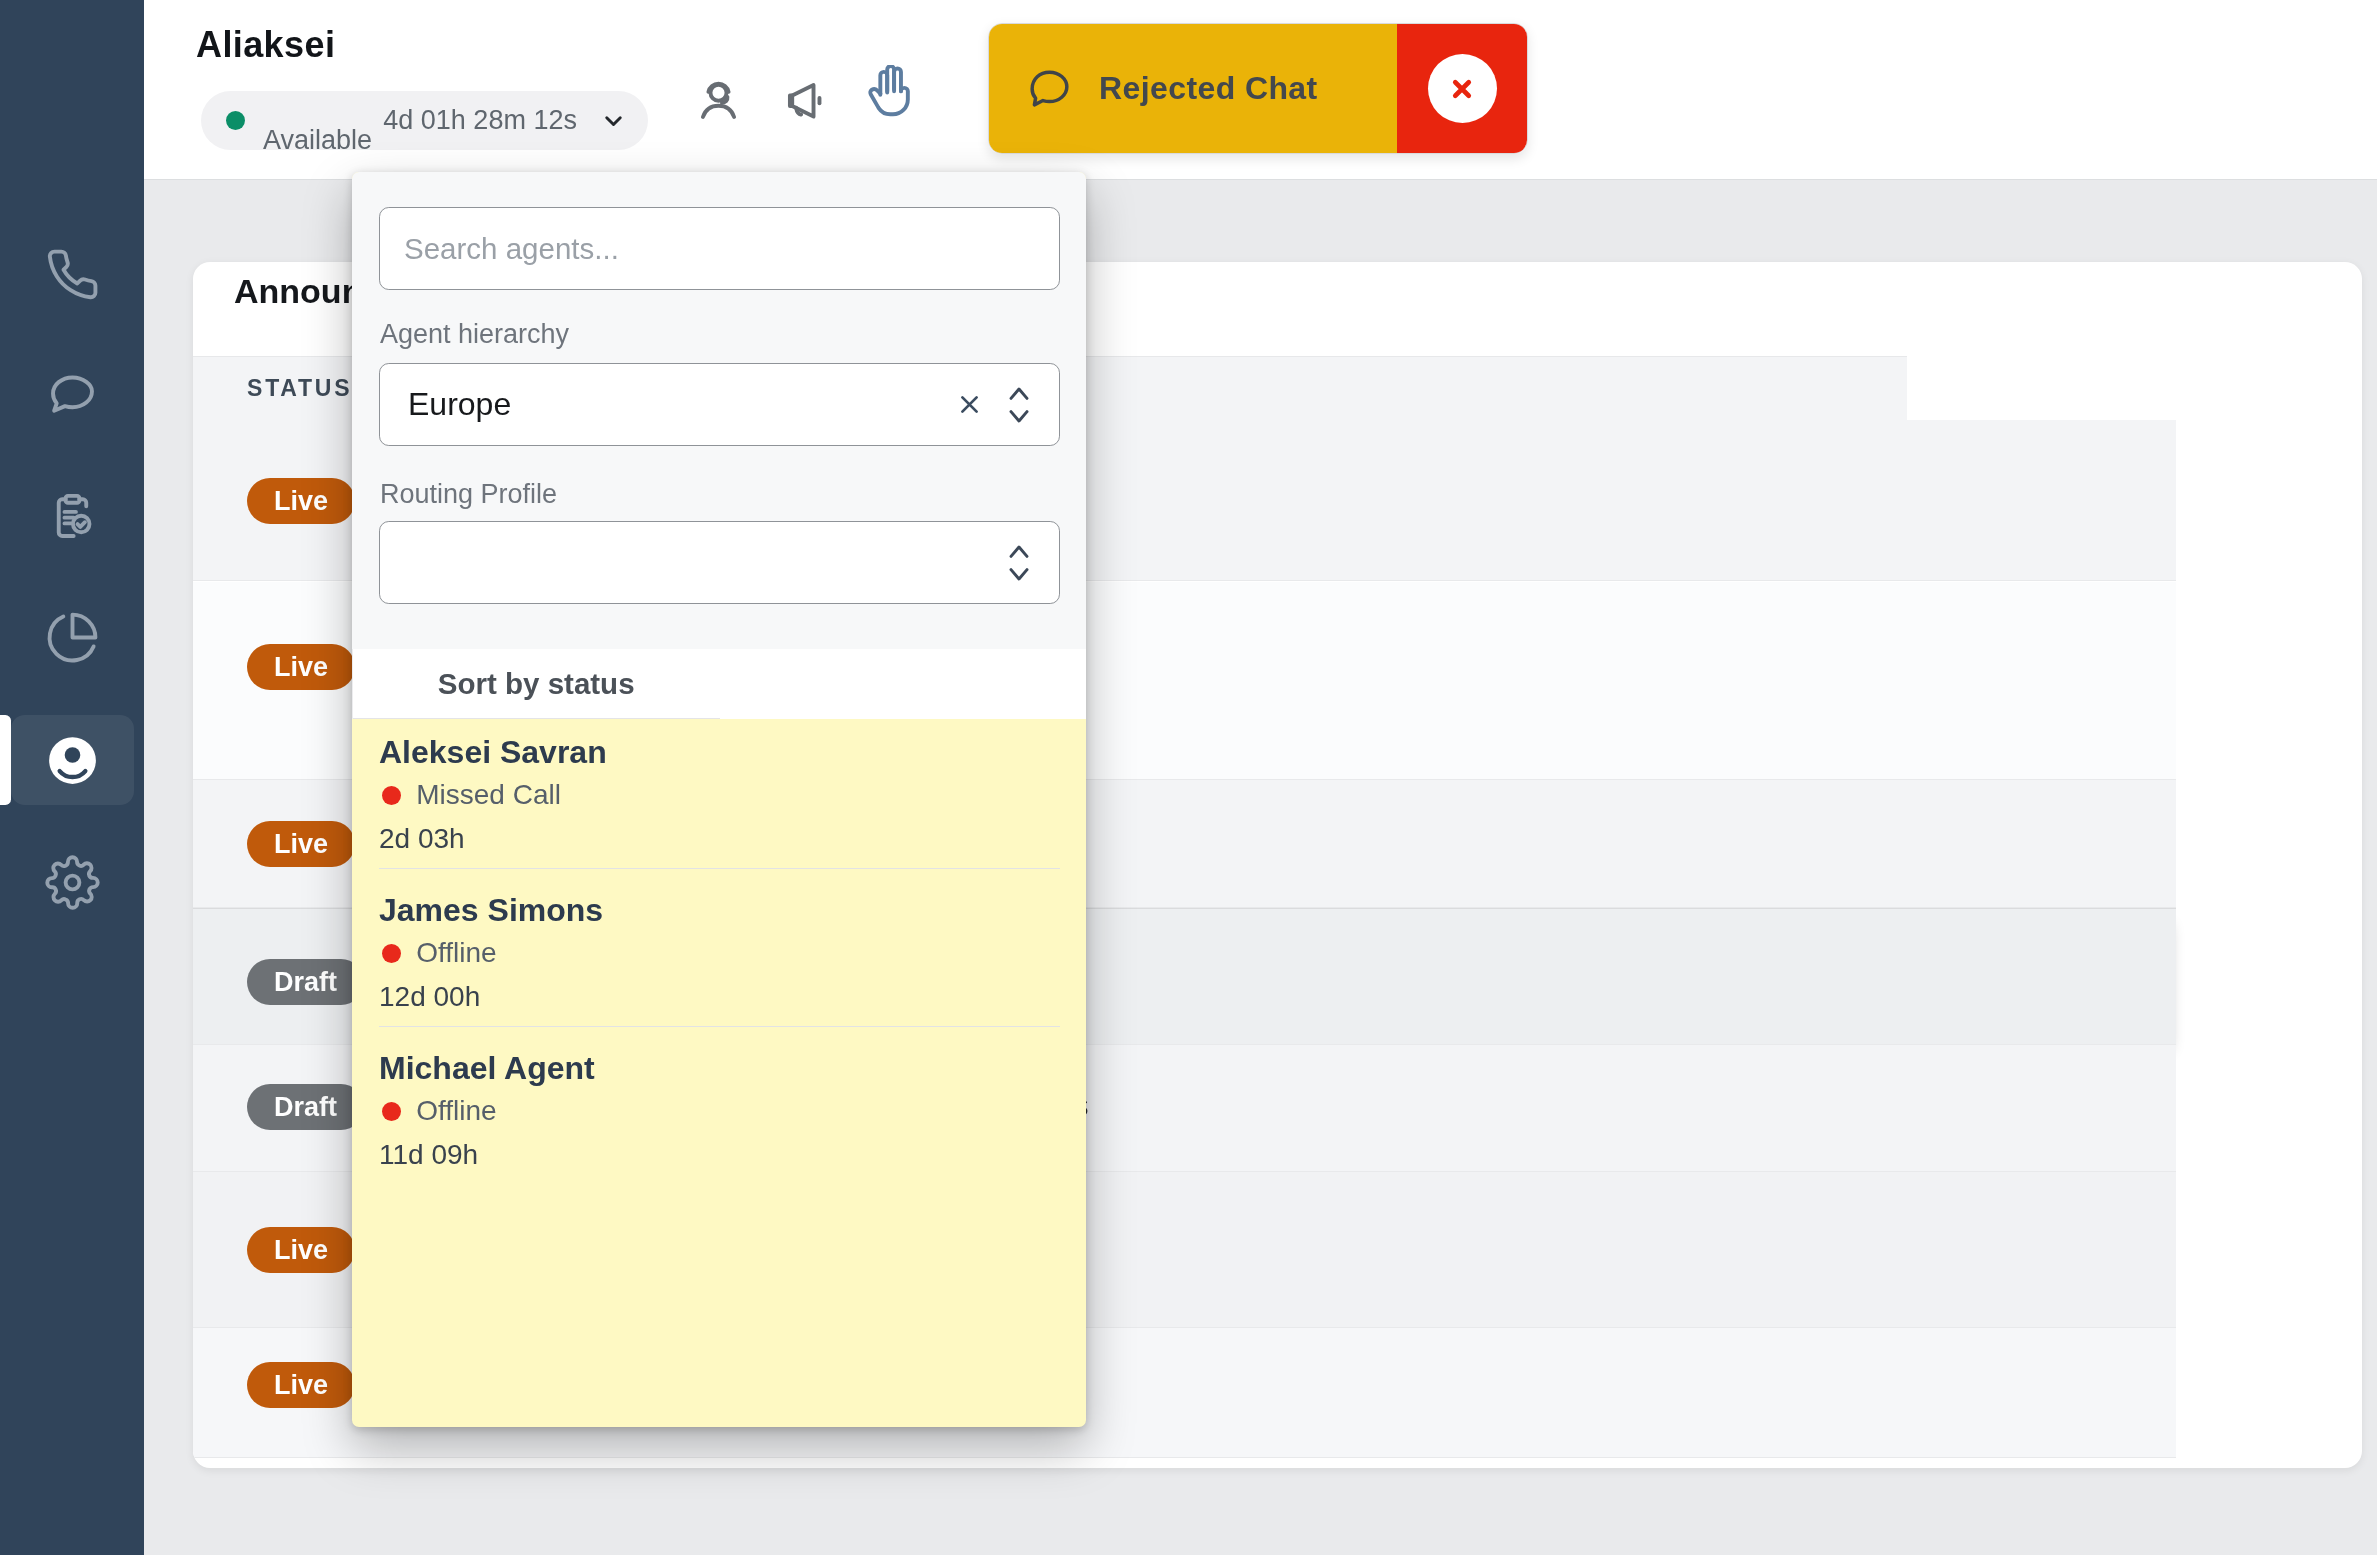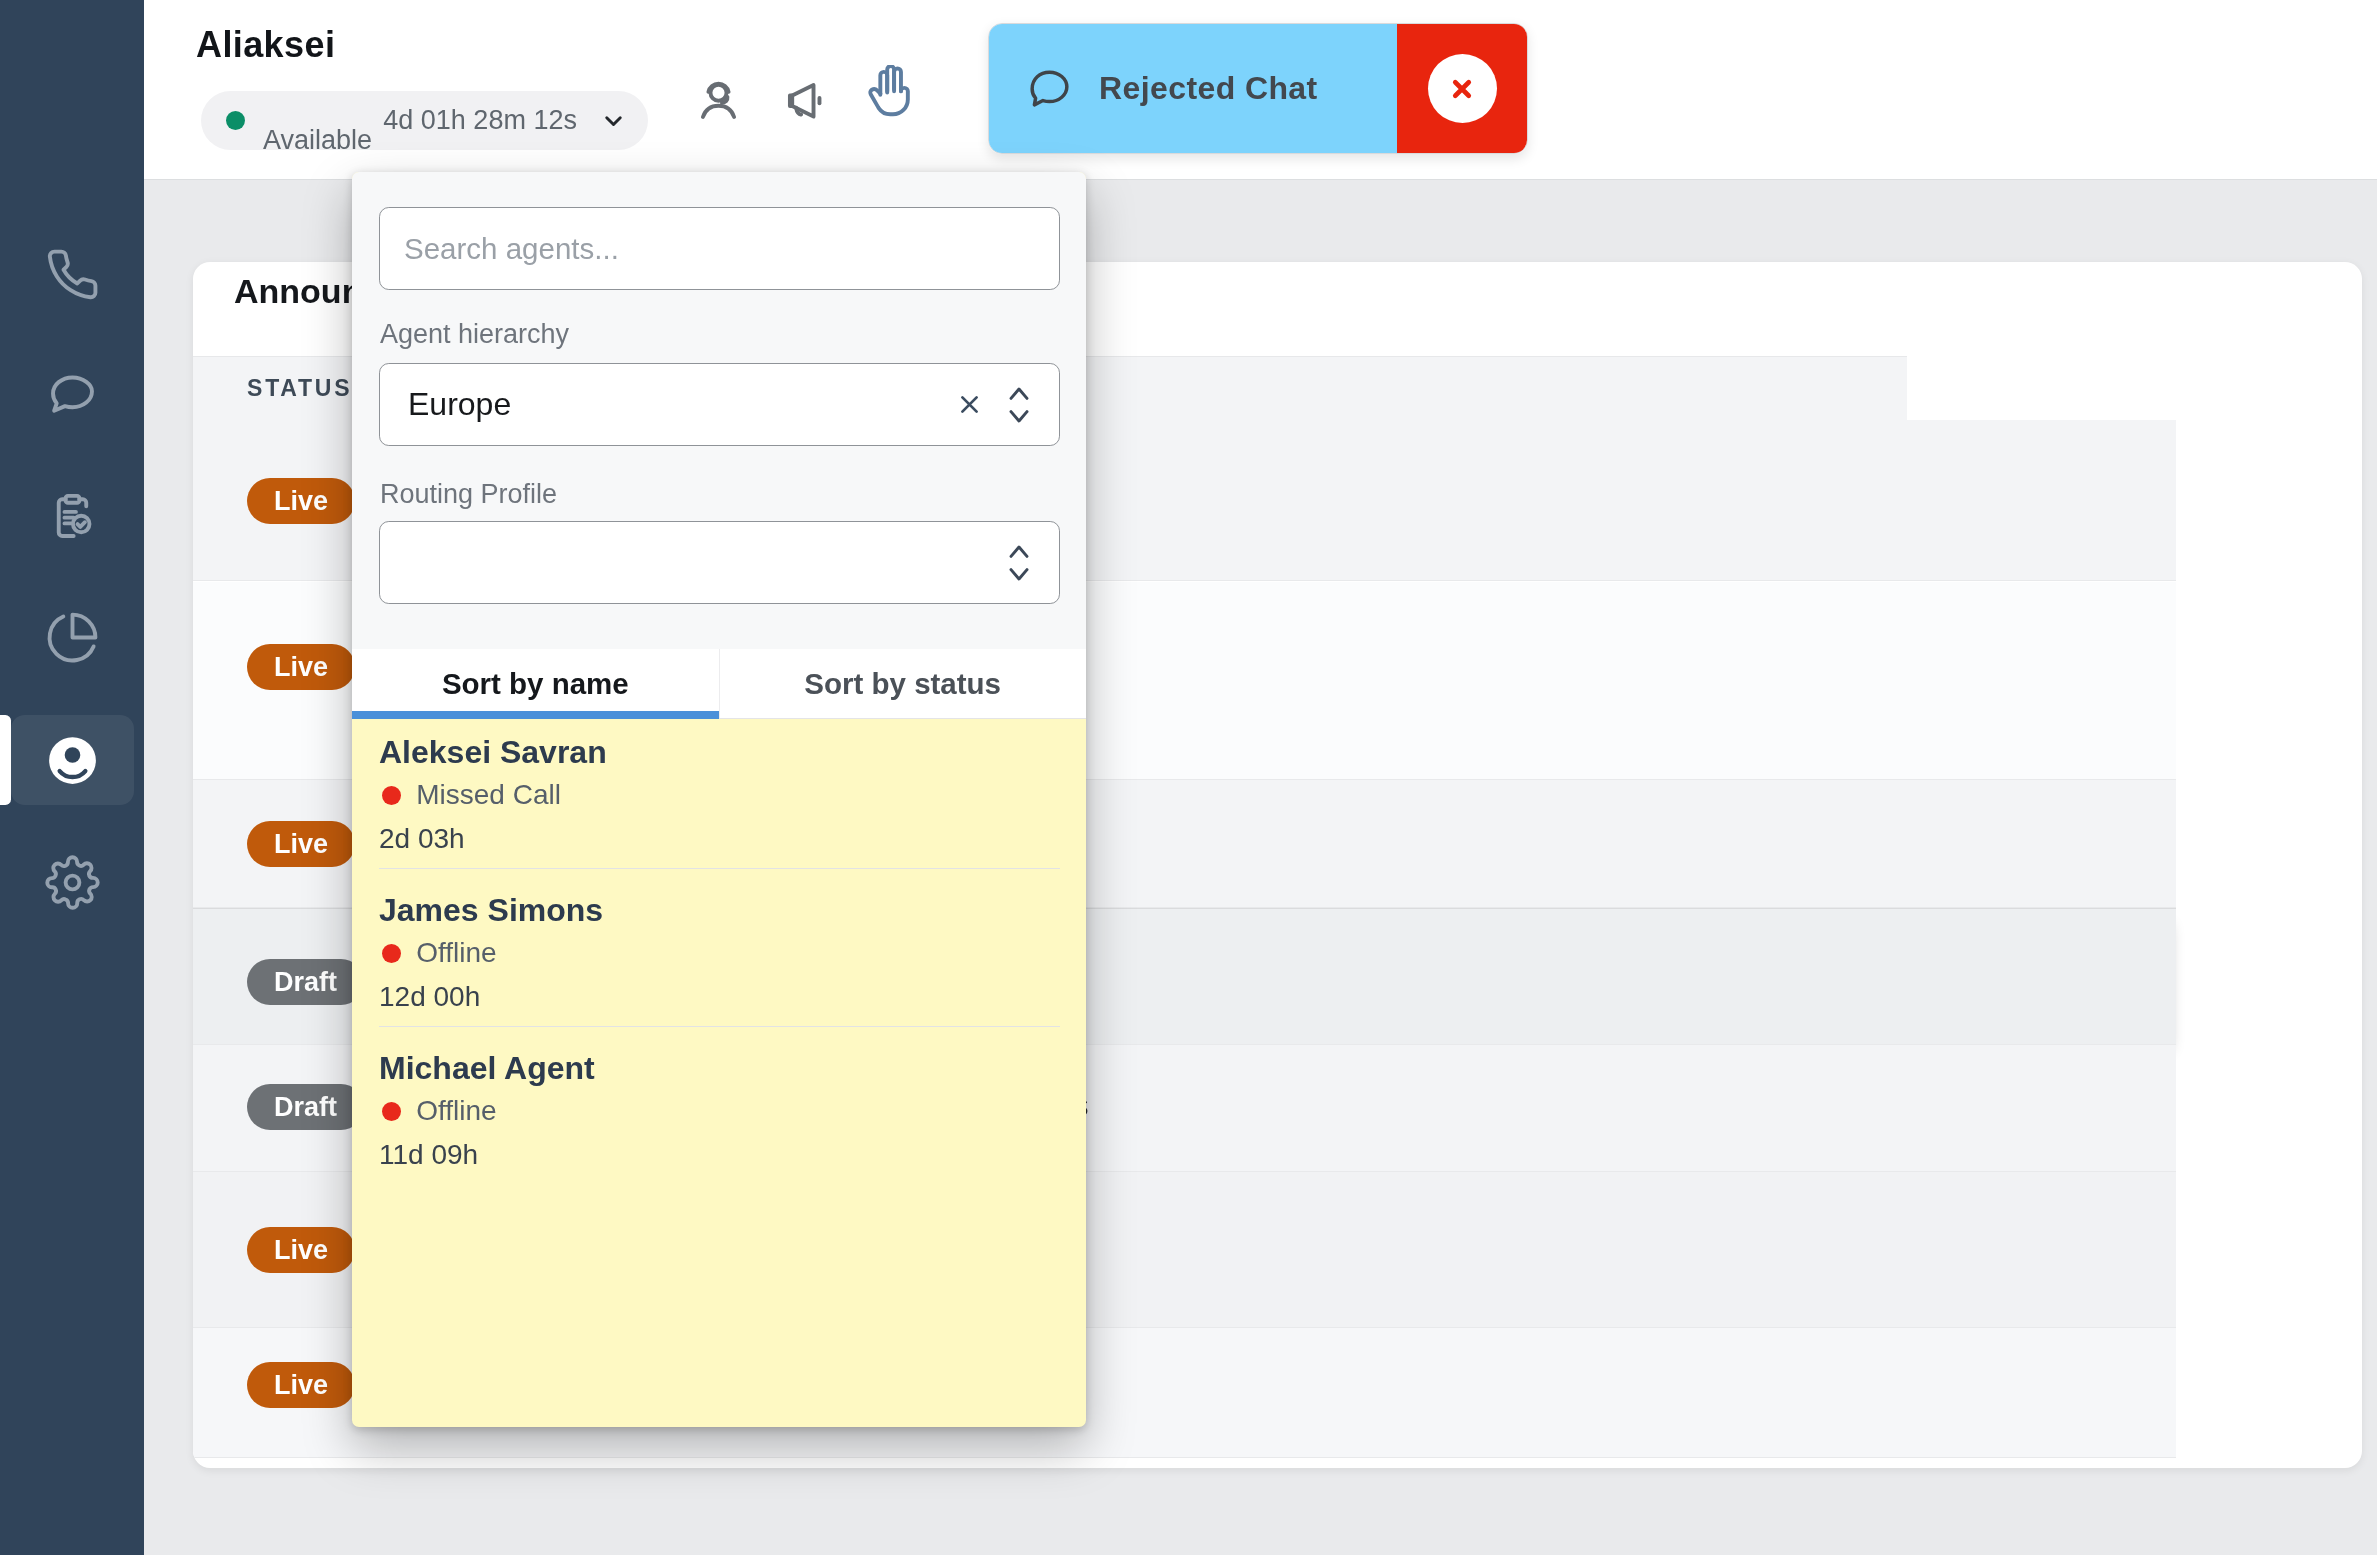--- a/index.html
+++ b/index.html
@@ -20,21 +20,21 @@
   .user-title{left:52px;top:24px;font-size:36px;font-weight:bold;color:#121519;letter-spacing:0.4px;}
   .status-pill{left:57px;top:91px;width:447px;height:59px;background:#f1f1f3;border-radius:29.5px;display:flex;align-items:center;cursor:pointer;}
   .status-dot-g{width:19px;height:19px;border-radius:50%;margin-left:25px;}
   .status-txt{font-size:27px;color:#5f666e;margin-left:18px;margin-top:40px;}
   .status-timer{font-size:27px;color:#5f666e;margin-left:11.2px;}
   .pill-chev{margin-left:auto;margin-right:21px;color:#24282c;}
   .pill-chev svg{width:27px;height:27px;stroke-width:2.6;}
   .hdr-icon{top:67px;width:67px;height:67px;display:flex;align-items:center;justify-content:center;cursor:pointer;}
   .hdr-icon svg{width:55px;height:55px;}
   .reject-wrap{left:844px;top:23px;width:540px;height:131px;border-radius:14px;display:flex;overflow:hidden;border:1.4px solid #d9dadc;box-shadow:0 4.2px 11.2px rgba(0,0,0,.10);cursor:pointer;}
-  .reject-white{width:408px;height:100%;background:#7dd3fc;display:flex;align-items:center;}
+  .reject-white{width:408px;height:100%;background:#eab308;display:flex;align-items:center;}
   .reject-white svg{width:49px;height:49px;margin-left:36px;color:#3f4449;}
   .reject-label{font-size:32px;font-weight:bold;color:#43484e;margin-left:25px;letter-spacing:0.4px;}
   .reject-red{flex:1;background:#e8250e;display:flex;align-items:center;justify-content:center;cursor:pointer;}
   .reject-circle{width:69px;height:69px;background:#ffffff;border-radius:50%;display:flex;align-items:center;justify-content:center;}
   .reject-circle svg{width:36px;height:36px;stroke-width:3.1;color:#e8250e;}
 
   
   .card{left:193px;top:262px;width:2169px;height:1206px;background:#ffffff;border-radius:17px;box-shadow:0 2.1px 8.4px rgba(0,0,0,.07);z-index:10;overflow:hidden;}
   .card-title{left:41px;top:9.8px;font-size:34px;font-weight:bold;color:#15181c;}
   .status-band{left:0;top:94px;width:1714px;height:65px;background:#f3f4f6;border-top:0.7px solid #e7e8ea;border-bottom:0.7px solid #e7e8ea;display:flex;align-items:center;}
@@ -268,24 +268,20 @@
       <span class="sel-value"></span>
       <span class="sel-chevs icon">
         <svg viewBox="0 0 24 38">
             <path d="M6 14l6-7 6 7"></path>
             <path d="M6 24l6 7 6-7"></path>
           </svg>
       </span>
     </div>
 
     <div class="abs tabs">
-      <div class="tab active">
-        <span class="tab-label">Sort by name</span>
-        <div class="tab-underline"></div>
-      </div>
       <div class="tab-sep"></div>
       <div class="tab">
         <span class="tab-label">Sort by status</span>
       </div>
     </div>
 
     <div class="abs agent-row" style="top:561px;">
       <div class="abs agent-name">Aleksei Savran</div>
       <div class="abs agent-status">
         <span class="dot-red" style="margin-left:2.8px;"></span>

